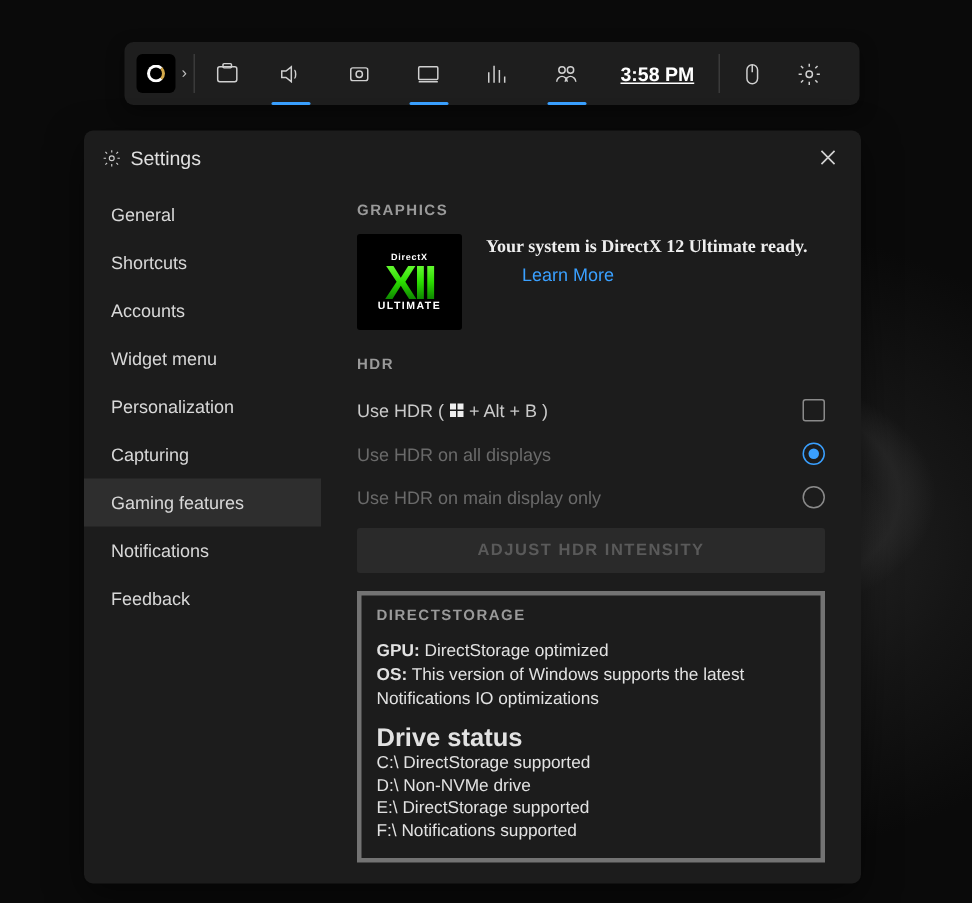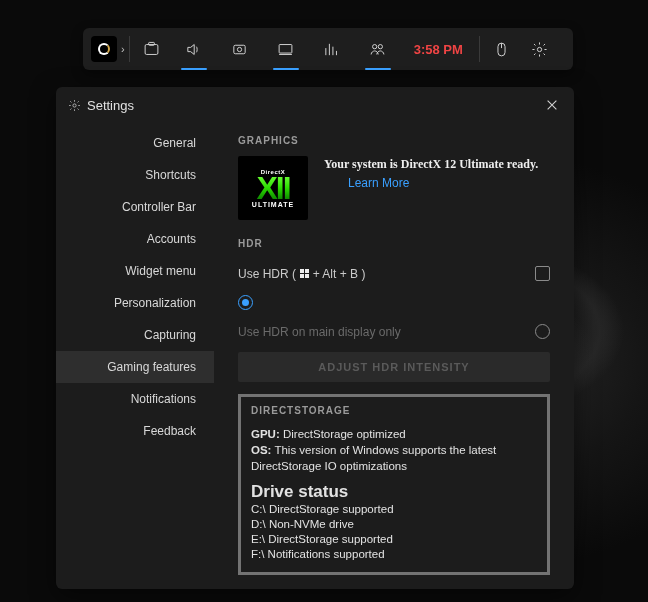--- a/index.html
+++ b/index.html
@@ -30,21 +30,21 @@
 .gb-item {
   height: 42px; display: flex; align-items: center; justify-content: center;
   color: #d0d0d0; position: relative;
 }
 .gb-icon { width: 36px; }
 .gb-icon.wide { width: 44px; }
 .gb-underline::after {
   content: ''; position: absolute; bottom: 0; left: 9px; right: 9px;
   height: 2px; background: #3aa0ff; border-radius: 1px;
 }
-.gb-time { font-size: 13px; font-weight: 600; color: #ef4444; padding: 0 12px; }
+.gb-time { font-size: 13px; font-weight: 600; color: #ffffff; padding: 0 12px; text-decoration: underline; }
 .gb-sep { width: 1px; height: 26px; background: #3a3a3a; margin: 0 2px; }
 .gb-svg { width: 17px; height: 17px; fill: none; stroke: #d0d0d0; stroke-width: 1.4; }
 .gb-app {
   width: 26px; height: 26px; border-radius: 4px;
   background: #000; display: flex; align-items: center; justify-content: center;
   margin-left: 4px;
 }
 .gb-app-inner {
   width: 12px; height: 12px; border: 2px solid #fff; border-radius: 50%;
   border-right-color: #d4a94a;
@@ -64,21 +64,21 @@
   color: #e0e0e0; font-size: 13px;
 }
 .sw-header .spacer { flex: 1; }
 .sw-close { width: 20px; height: 20px; display: flex; align-items: center; justify-content: center; cursor: pointer; }
 .sw-body { flex: 1; display: flex; overflow: hidden; }
 .sw-side {
   width: 158px; padding: 4px 0;
   overflow-y: auto;
 }
 .side-item {
-  padding: 9px 18px; font-size: 12px; color: #d8d8d8; cursor: pointer; text-align: right;
+  padding: 9px 18px; font-size: 12px; color: #d8d8d8; cursor: pointer;
 }
 .side-item.selected { background: #2e2e2e; }
 .sw-content {
   flex: 1; padding: 6px 24px 10px 24px;
   overflow-y: hidden;
   color: #cacaca; font-size: 12px;
 }
 .sec-h {
   font-size: 10px; letter-spacing: 1px; color: #9a9a9a; font-weight: 600;
   margin: 6px 0 10px 0;
@@ -209,21 +209,20 @@
     <div class="sw-close">
       <svg viewBox="0 0 16 16" width="14" height="14">
           <path d="M3 3l10 10M13 3L3 13" stroke="#d0d0d0" stroke-width="1.3"></path>
         </svg>
     </div>
   </div>
   <div class="sw-body">
     <div class="sw-side">
       <div class="side-item">General</div>
       <div class="side-item">Shortcuts</div>
-      <div class="side-item">Controller Bar</div>
       <div class="side-item">Accounts</div>
       <div class="side-item">Widget menu</div>
       <div class="side-item">Personalization</div>
       <div class="side-item">Capturing</div>
       <div class="side-item selected">Gaming features</div>
       <div class="side-item">Notifications</div>
       <div class="side-item">Feedback</div>
     </div>
 
     <div class="sw-content">
@@ -242,32 +241,33 @@
 
       <div class="sec-h" style="margin-top:18px">HDR</div>
 
       <div class="hdr-row">
         <span>
           <span>Use HDR ( </span><span class="win-glyph"><span></span><span></span><span></span><span></span></span><span> + Alt + B )</span>
         </span>
         <div class="chk"></div>
       </div>
       <div class="hdr-row disabled">
+        <span>Use HDR on all displays</span>
         <div class="radio on"></div>
       </div>
       <div class="hdr-row disabled">
         <span>Use HDR on main display only</span>
         <div class="radio"></div>
       </div>
       <div class="adjust-btn">ADJUST HDR INTENSITY</div>
 
       <div class="ds-box">
         <div class="sec-h">DIRECTSTORAGE</div>
         <div class="ds-line"><b>GPU:</b> <span>DirectStorage optimized</span></div>
-        <div class="ds-line"><b>OS:</b> <span>This version of Windows supports the latest DirectStorage IO optimizations</span></div>
+        <div class="ds-line"><b>OS:</b> <span>This version of Windows supports the latest Notifications IO optimizations</span></div>
         <div class="ds-sub">Drive status</div>
         <div class="drive-list">
           <div class="ds-line">C:\ DirectStorage supported</div>
           <div class="ds-line">D:\ Non-NVMe drive</div>
           <div class="ds-line">E:\ DirectStorage supported</div>
           <div class="ds-line">F:\ Notifications supported</div>
         </div>
       </div>
     </div>
   </div>

